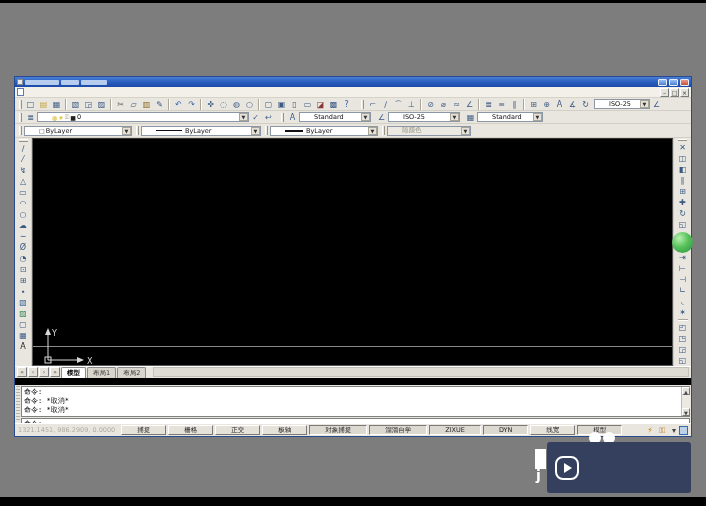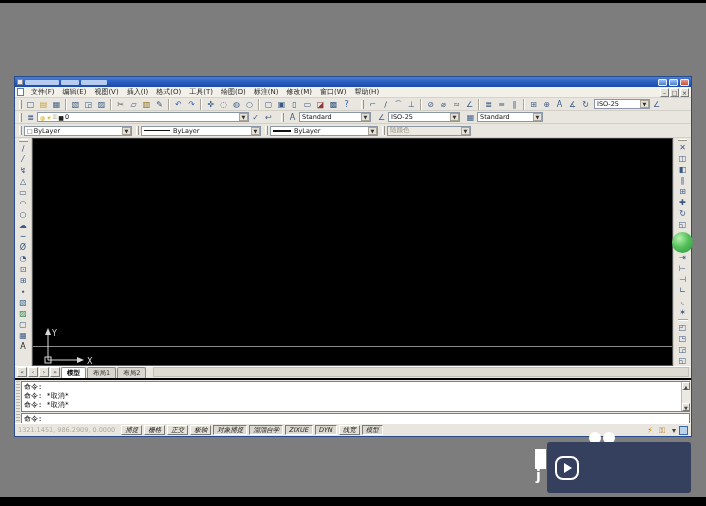--- a/index.html
+++ b/index.html
@@ -36,21 +36,21 @@
 
   
   .toolbar { display:flex; align-items:center; background:#e9e6df; border-bottom:1px solid #d2cfc6;
              padding:0 2px; flex:0 0 auto; }
   #tbrow1 { height:13px; } #tbrow2 { height:13px; } #tbrow3 { height:14px; }
   .grip { width:3px; height:9px; border-left:1px solid #fff; border-right:1px solid #979385; margin:0 2px; flex:0 0 auto; }
   .icon-btn { width:13px; height:11px; display:inline-flex; align-items:center; justify-content:center;
               font-size:8px; line-height:11px; color:#3a5a85; flex:0 0 auto; cursor:default; }
   .tsep { width:2px; height:11px; border-left:1px solid #a9a599; border-right:1px solid #fff; margin:0 2px; flex:0 0 auto; }
   .combo { background:#fff; border:1px solid #8b97a6; height:10px; display:flex; align-items:center;
-           font-size:6.5px; color:#111; padding-left:2px; flex:0 0 auto; }
+           font-size:6.5px; color:#111; padding-left:14px; flex:0 0 auto; }
   .combo .val { white-space:nowrap; overflow:hidden; flex:1; }
   .combo .arrow { margin-left:auto; width:9px; height:8px; background:#e6e2da; border:1px solid #a8a496;
                   font-size:5px; line-height:6px; text-align:center; color:#333; flex:0 0 auto; }
   .combo .mini { font-size:6px; margin-right:1px; }
   .lt-sample { width:26px; border-top:1px solid #111; margin-right:3px; }
   .lw-sample { width:18px; border-top:2px solid #111; margin-right:3px; }
   .combo.disabled { background:#ece9e2; color:#9a968a; }
 
   
   #main { flex:1 1 auto; display:flex; min-height:0; }
@@ -69,41 +69,41 @@
   #tabrow { height:12px; background:#e9e6df; border-top:1px solid #fff; display:flex; align-items:flex-end;
             padding-left:2px; flex:0 0 auto; }
   .nav-btn { width:10px; height:10px; border:1px solid; border-color:#fff #7a7a7a #7a7a7a #fff; background:#e5e2da;
              font-size:6px; line-height:8px; text-align:center; color:#333; margin-right:1px; }
   .tab { font-size:6.5px; line-height:10px; padding:0 5px; background:#d8d5cc; color:#333;
          border:1px solid #8a8a8a; border-bottom:none; border-radius:2px 2px 0 0; margin-right:1px; }
   .tab.active { background:#fff; font-weight:bold; color:#000; }
   #tab-scroll-track { flex:1; height:10px; margin:0 2px 1px 6px; background:#dedbd2; border:1px solid #c2bfb6; }
 
   
-  #cmdwin { height:45px; background:#e9e6df; border-top:2px solid #000000; display:flex; padding:1px; flex:0 0 auto; }
+  #cmdwin { height:45px; background:#e9e6df; border-top:7px solid #000000; display:flex; padding:1px; flex:0 0 auto; }
   #cmd-grip { width:4px; margin-right:1px;
       background:repeating-linear-gradient(180deg,#b6b2a6 0 1px,transparent 1px 3px); }
   #cmd-stack { flex:1; display:flex; flex-direction:column; }
   #cmd-history { flex:1; background:#fff; border:1px solid #808080; border-right:none; display:flex; }
   #cmd-lines { flex:1; font-family:"DejaVu Sans Mono", monospace; font-size:7px; line-height:9px;
                color:#000; padding:1px 2px; overflow:hidden; }
   #cmd-scroll { width:9px; background:#ece9e2; border-left:1px solid #bbb; display:flex; flex-direction:column;
                 justify-content:space-between; }
   .scr-btn { height:8px; font-size:5px; line-height:8px; text-align:center; color:#444;
              border:1px solid; border-color:#fff #7a7a7a #7a7a7a #fff; background:#e5e2da; }
   #cmd-prompt { height:12px; margin-top:1px; background:#fff; border:1px solid #808080;
                 font-family:"DejaVu Sans Mono", monospace; font-size:7px; line-height:10px; color:#000; padding:0 2px; }
 
   
   #statusbar { height:13px; background:#e9e6df; border-top:1px solid #fff; display:flex; align-items:center;
                font-size:6.5px; padding:0 3px; flex:0 0 auto; }
   #coords { color:#b0aca0; margin-right:6px; white-space:nowrap; }
   #status-buttons { display:flex; gap:2px; }
-  .sbtn { padding:0 3px; height:10px; line-height:9px; background:#e5e2da; color:#222; border:1px solid;
-          border-color:#fff #7a7a7a #7a7a7a #fff; white-space:nowrap;font-style:italic; }
+  .sbtn { padding:0 15px; height:10px; line-height:9px; background:#e5e2da; color:#222; border:1px solid;
+          border-color:#fff #7a7a7a #7a7a7a #fff; white-space:nowrap; }
   .sbtn.on { border-color:#7a7a7a #fff #fff #7a7a7a; background:#dcd9d0; }
   #statusbar .spacer { flex:1; }
   #tray { display:flex; align-items:center; gap:2px; }
   #tray .icon-btn { width:10px; }
   #clean-screen { width:9px; height:9px; background:#bcd2e8; border:1px solid #3a6aa8; }
 
   
   #green-sphere { position:absolute; left:672px; top:232px; width:21px; height:21px; border-radius:50%;
       background:radial-gradient(circle at 35% 30%, #b8f0b0 0%, #57c25b 45%, #2a9140 100%); z-index:5; }
   .white-bump { position:absolute; width:12px; height:12px; border-radius:50%; background:#fff; z-index:4; }
@@ -134,33 +134,20 @@
     <span class="tb-chip" style="width:18px"></span>
     <span class="tb-chip" style="width:26px"></span>
     <span class="spacer"></span>
     <span class="win-btn"></span>
     <span class="win-btn"></span>
     <span class="win-btn close"></span>
   </div>
 
   <div id="menubar">
     <span class="doc-ico"></span>
-    <span style="display:flex">
-        <span class="menu-item">文件(F)</span>
-        <span class="menu-item">编辑(E)</span>
-        <span class="menu-item">视图(V)</span>
-        <span class="menu-item">插入(I)</span>
-        <span class="menu-item">格式(O)</span>
-        <span class="menu-item">工具(T)</span>
-        <span class="menu-item">绘图(D)</span>
-        <span class="menu-item">标注(N)</span>
-        <span class="menu-item">修改(M)</span>
-        <span class="menu-item">窗口(W)</span>
-        <span class="menu-item">帮助(H)</span>
-      </span>
     <span class="spacer"></span>
     <span style="display:flex">
         <span class="doc-btn">–</span>
         <span class="doc-btn">□</span>
         <span class="doc-btn">×</span>
       </span>
   </div>
 
   <div class="toolbar" id="tbrow1">
     <span class="grip"></span>

